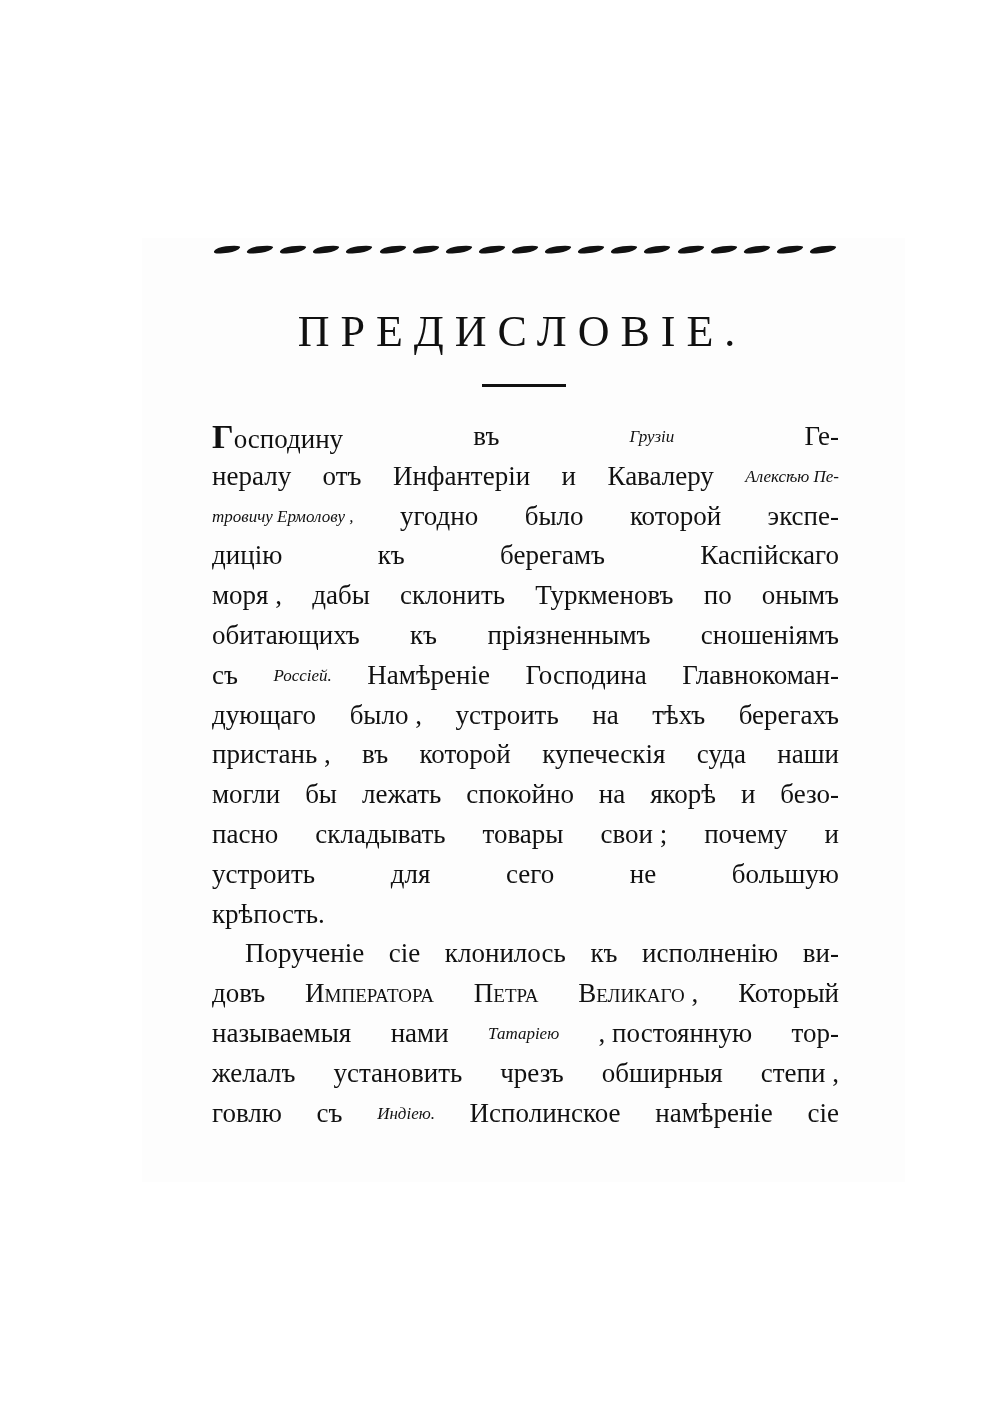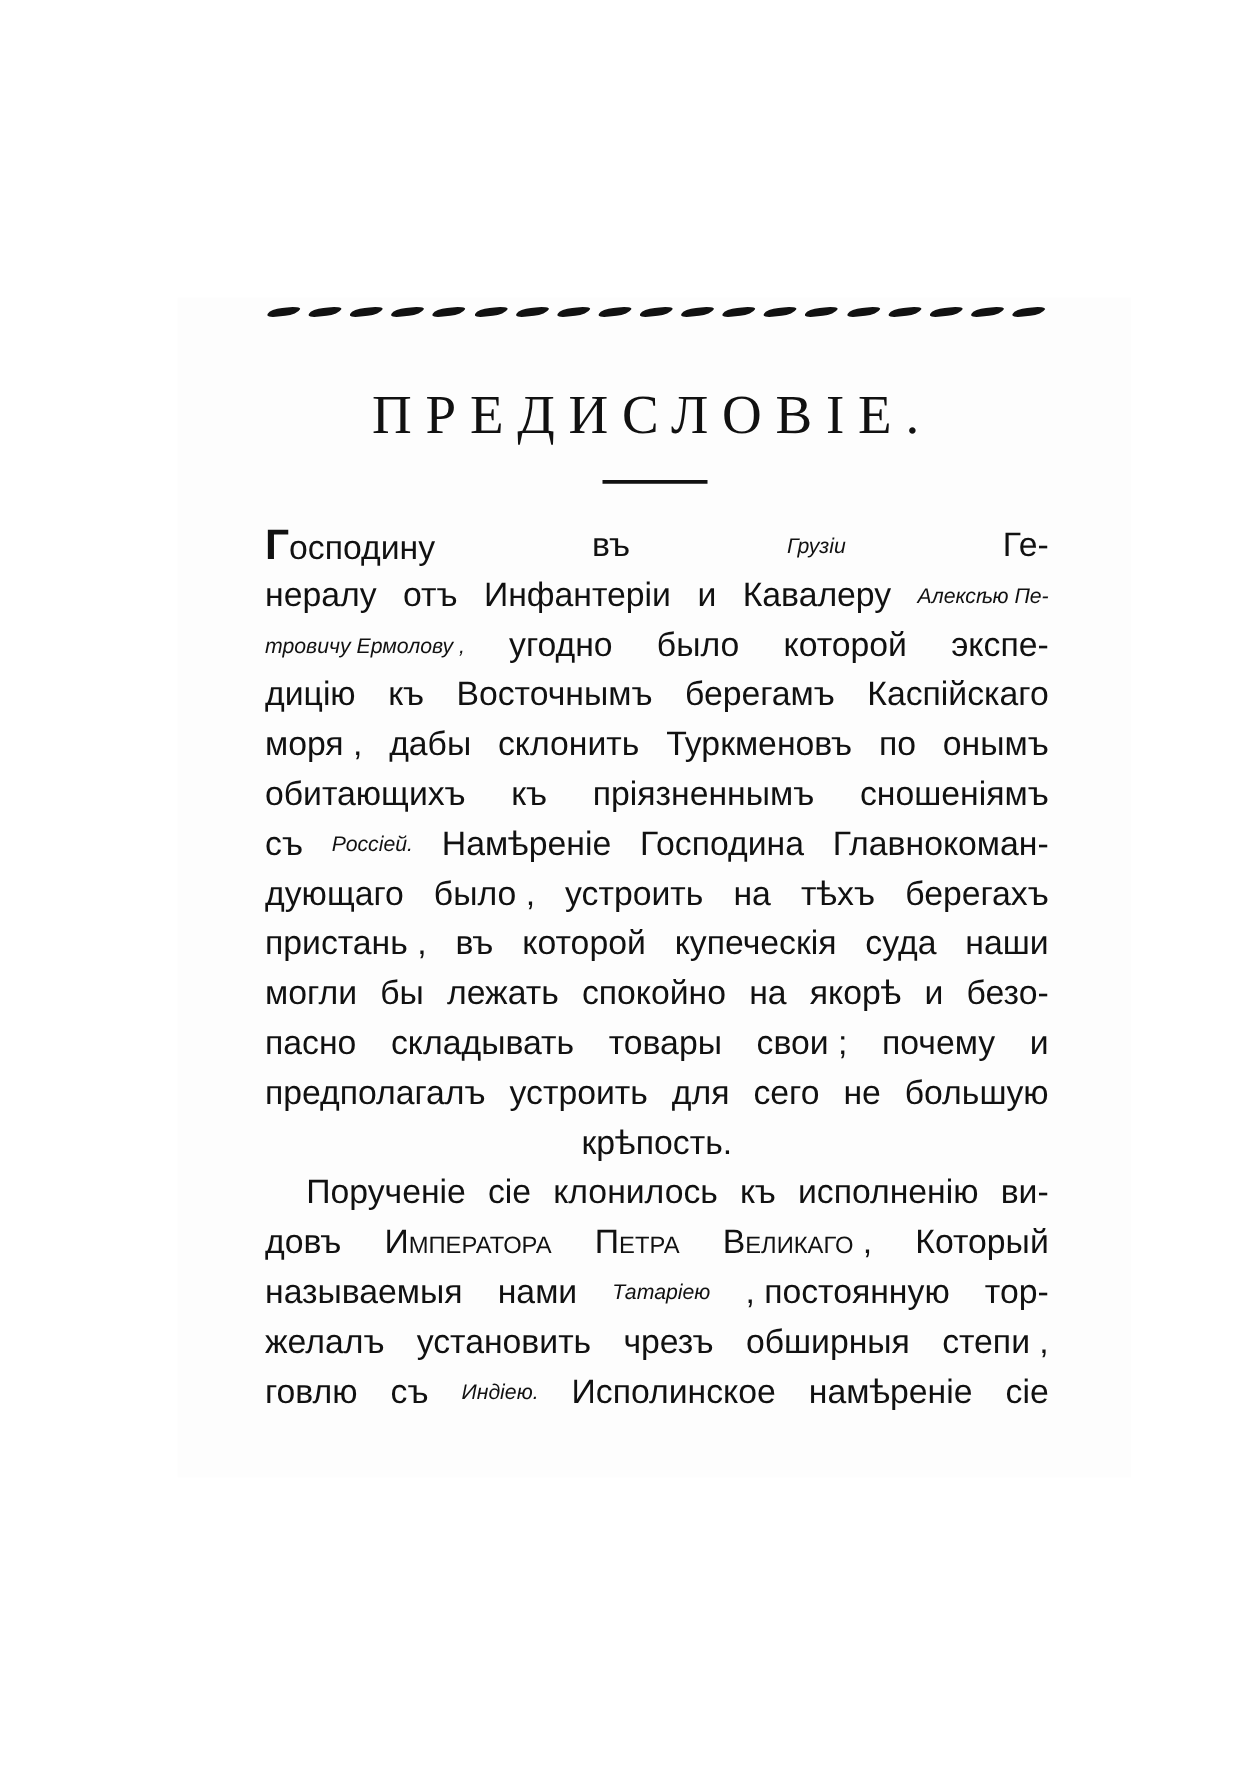--- a/index.html
+++ b/index.html
@@ -23,26 +23,26 @@
   .title {
     position: absolute; left: 11px; width: 1000px; top: 306px; text-align: center;
     font-family: "Liberation Serif", "DejaVu Serif", serif; font-size: 44px; letter-spacing: 11px;
     font-weight: normal; color: #111; padding-left: 22px; box-sizing: border-box;
   }
   .rule {
     position: absolute; left: 482px; top: 384px; width: 84px; height: 3px; background: #111;
   }
   .body-text {
     position: absolute; left: 212px; top: 417px; width: 627px;
-    font-family: Liberation Sans, sans-serif; font-size: 27px; line-height: 39.8px;
+    font-family: Liberation Serif, serif; font-size: 27px; line-height: 39.8px;
   }
   .line {
     display: flex; justify-content: space-between; white-space: nowrap; height: 39.8px;
   }
-  .line.last { justify-content: center; }
+  .line.last { justify-content: flex-start; }
   .line.indent { padding-left: 33px; }
   .w { display: inline-block; }
   .it { font-style: italic; font-size: 17px; }
   .sc { font-variant: small-caps; }
   .dropcap { font-size: 34px; font-weight: bold; }
 </style>
 </head>
 <body>
 
 <div class="scan"></div>
@@ -88,21 +88,20 @@
       <div class="line">
         <span class="w it">тровичу Ермолову ,</span>
         <span class="w">угодно</span>
         <span class="w">было</span>
         <span class="w">которой</span>
         <span class="w">экспе-</span>
       </div>
       <div class="line">
         <span class="w">дицію</span>
         <span class="w">къ</span>
-        <span class="w">Восточнымъ</span>
         <span class="w">берегамъ</span>
         <span class="w">Каспійскаго</span>
       </div>
       <div class="line">
         <span class="w">моря ,</span>
         <span class="w">дабы</span>
         <span class="w">склонить</span>
         <span class="w">Туркменовъ</span>
         <span class="w">по</span>
         <span class="w">онымъ</span>
@@ -148,21 +147,20 @@
       </div>
       <div class="line">
         <span class="w">пасно</span>
         <span class="w">складывать</span>
         <span class="w">товары</span>
         <span class="w">свои ;</span>
         <span class="w">почему</span>
         <span class="w">и</span>
       </div>
       <div class="line">
-        <span class="w">предполагалъ</span>
         <span class="w">устроить</span>
         <span class="w">для</span>
         <span class="w">сего</span>
         <span class="w">не</span>
         <span class="w">большую</span>
       </div>
       <div class="line last">
         <span class="w">крѣпость.</span>
       </div>
     </div>

